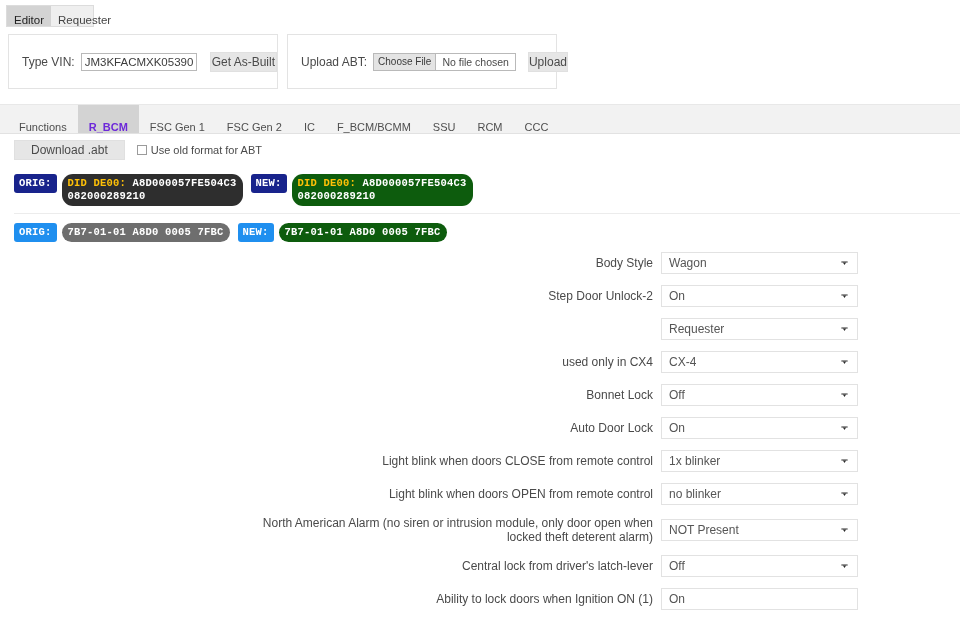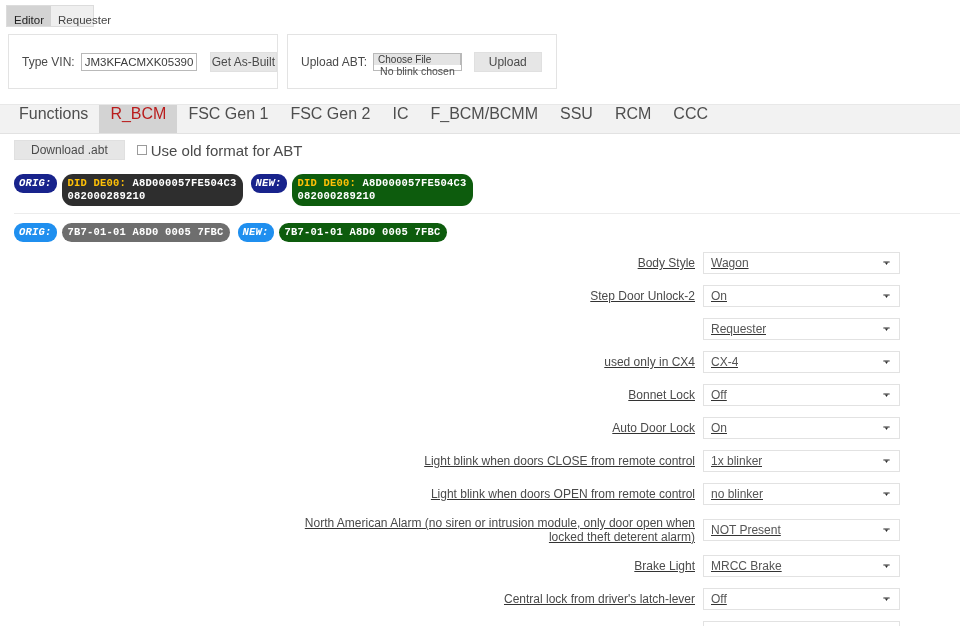--- a/index.html
+++ b/index.html
@@ -100,21 +100,20 @@
   .btn.upload      { margin-left: 12px; width: 68px; text-align: center; padding: 0; }
 
   
   .file-input {
     display: inline-flex;
     align-items: stretch;
     height: 18px;
     border: 1px solid #b9b9b9;
     background: #fff;
     box-sizing: border-box;
-    flex-direction: column;
   }
   .choose-file {
     background: #e4e4e4;
     border-right: 1px solid #b9b9b9;
     font-size: 10px;
     color: #3a3a3a;
     padding: 0 4px;
     display: flex;
     align-items: center;
     white-space: nowrap;
@@ -136,31 +135,32 @@
     background: #f2f2f2;
     border-top: 1px solid #e8e8e8;
     border-bottom: 1px solid #e2e2e2;
     display: flex;
     align-items: stretch;
     padding-left: 8px;
     box-sizing: border-box;
   }
   .module-tab {
     display: flex;
-    align-items: flex-start;
+    align-items: flex-end;
     justify-content: center;
     padding: 0 11px;
-    font-size: 16px;
+    font-size: 11px;
     color: #4e4e4e;
     white-space: nowrap;
     cursor: default;
   }
   .module-tab.active {
     background: #d3d3d3;
-    color: #b91c1c;
+    color: #6d28d9;
+    font-weight: bold;
   }
 
   
   .toolbar {
     display: flex;
     align-items: center;
     height: 32px;
     padding-left: 14px;
   }
   .cb-wrap {
@@ -171,45 +171,44 @@
   .cb-box {
     width: 10px;
     height: 10px;
     border: 1px solid #9b9b9b;
     background: #fff;
     box-sizing: border-box;
     margin-right: 4px;
     cursor: default;
   }
   .cb-label {
-    font-size: 15px;
+    font-size: 11px;
     color: #4a4a4a;
     white-space: nowrap;
   }
 
   
   .badge-area { padding: 8px 0 0 14px; }
 
   .badge-row {
     display: flex;
     align-items: flex-start;
     margin-bottom: 0;
   }
 
   .tag {
     font-family: "Liberation Mono", monospace;
     font-size: 10.5px;
     font-weight: bold;
     color: #ffffff;
     padding: 3px 5px;
-    border-radius: 9px;
+    border-radius: 3px;
     white-space: nowrap;
     line-height: 13px;
     letter-spacing: 0.2px;
-    font-style: italic;
   }
   .tag.navy  { background: #18238c; }
   .tag.blue  { background: #1f8fef; }
 
   .hexbox {
     font-family: "Liberation Mono", monospace;
     font-size: 10.5px;
     font-weight: bold;
     color: #ffffff;
     padding: 3px 6px;
@@ -236,22 +235,21 @@
 
   
   .form-area {
     padding-top: 10px;
   }
   .form-row {
     display: flex;
     align-items: center;
     justify-content: flex-end;
     margin-bottom: 11px;
-    padding-right: 60px;
-    text-decoration: underline;
+    padding-right: 102px;
   }
   .form-label {
     font-size: 12px;
     color: #4a4a4a;
     text-align: right;
     line-height: 14px;
     margin-right: 8px;
     max-width: 400px;
   }
   .form-select {
@@ -300,21 +298,21 @@
   <div class="panel vin">
     <span class="field-label">Type VIN:</span>
     <input class="vin-input" type="text" value="JM3KFACMXK0539067" style="">
     <button class="btn get-asbuilt">Get As-Built</button>
   </div>
 
   <div class="panel abt">
     <span class="field-label">Upload ABT:</span>
     <span class="file-input">
       <span class="choose-file">Choose File</span>
-      <span class="no-file">No blink chosen</span>
+      <span class="no-file">No file chosen</span>
     </span>
     <button class="btn upload">Upload</button>
   </div>
 
 </div>
 
 <div class="module-tabs">
   <div class="module-tab">
       <span>Functions</span>
     </div>
@@ -465,30 +463,20 @@
     <span class="form-label">North American Alarm (no siren or intrusion module, only door open when locked theft deterent alarm)</span>
     <div class="form-select">
       <span class="val">NOT Present</span>
       <svg class="caret" viewBox="0 0 10 10">
           <path d="M1.5 3.2h7v1.3h-7z" fill="#2b2b2b"></path>
           <path d="M3.2 4.5h3.6L5 7.2z" fill="#2b2b2b"></path>
         </svg>
     </div>
   </div>
 
-  <div class="form-row">
-    <span class="form-label">Brake Light</span>
-    <div class="form-select">
-      <span class="val">MRCC Brake</span>
-      <svg class="caret" viewBox="0 0 10 10">
-          <path d="M1.5 3.2h7v1.3h-7z" fill="#2b2b2b"></path>
-          <path d="M3.2 4.5h3.6L5 7.2z" fill="#2b2b2b"></path>
-        </svg>
-    </div>
-  </div>
 
   <div class="form-row">
     <span class="form-label">Central lock from driver's latch-lever</span>
     <div class="form-select">
       <span class="val">Off</span>
       <svg class="caret" viewBox="0 0 10 10">
           <path d="M1.5 3.2h7v1.3h-7z" fill="#2b2b2b"></path>
           <path d="M3.2 4.5h3.6L5 7.2z" fill="#2b2b2b"></path>
         </svg>
     </div>

